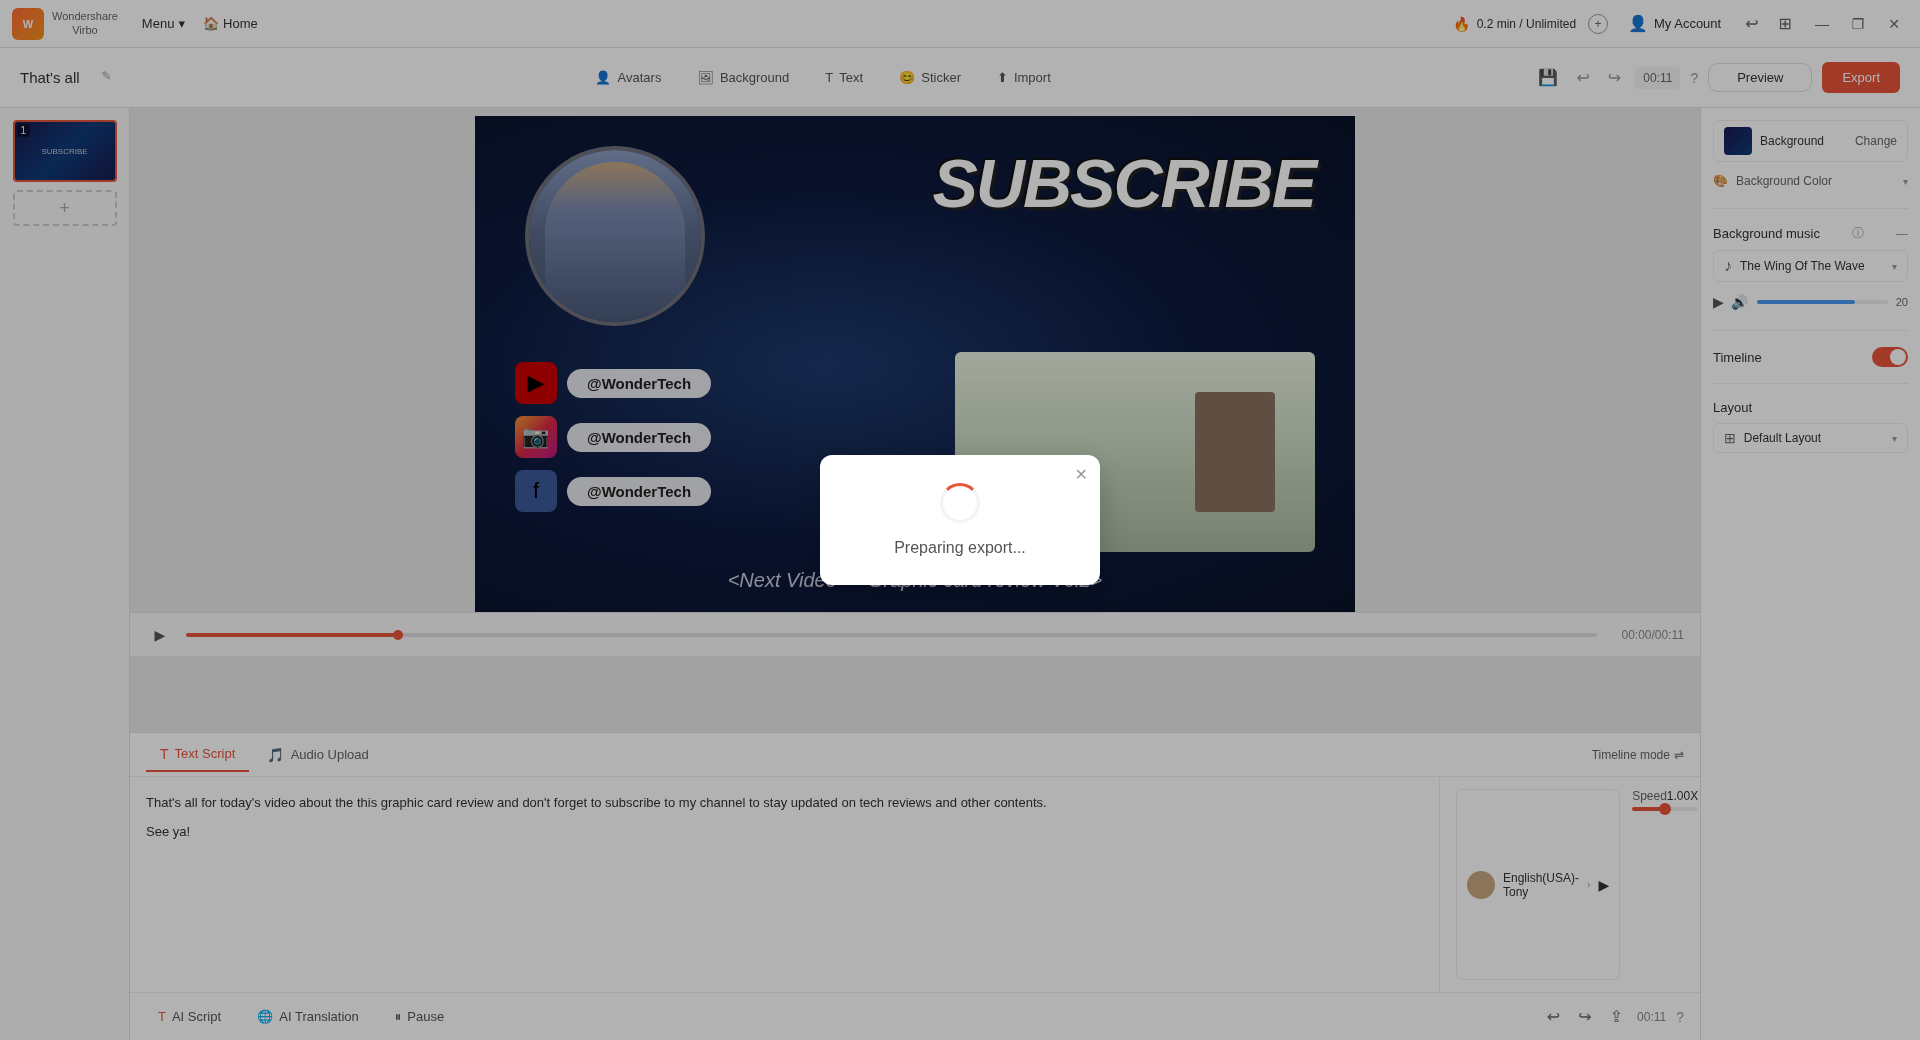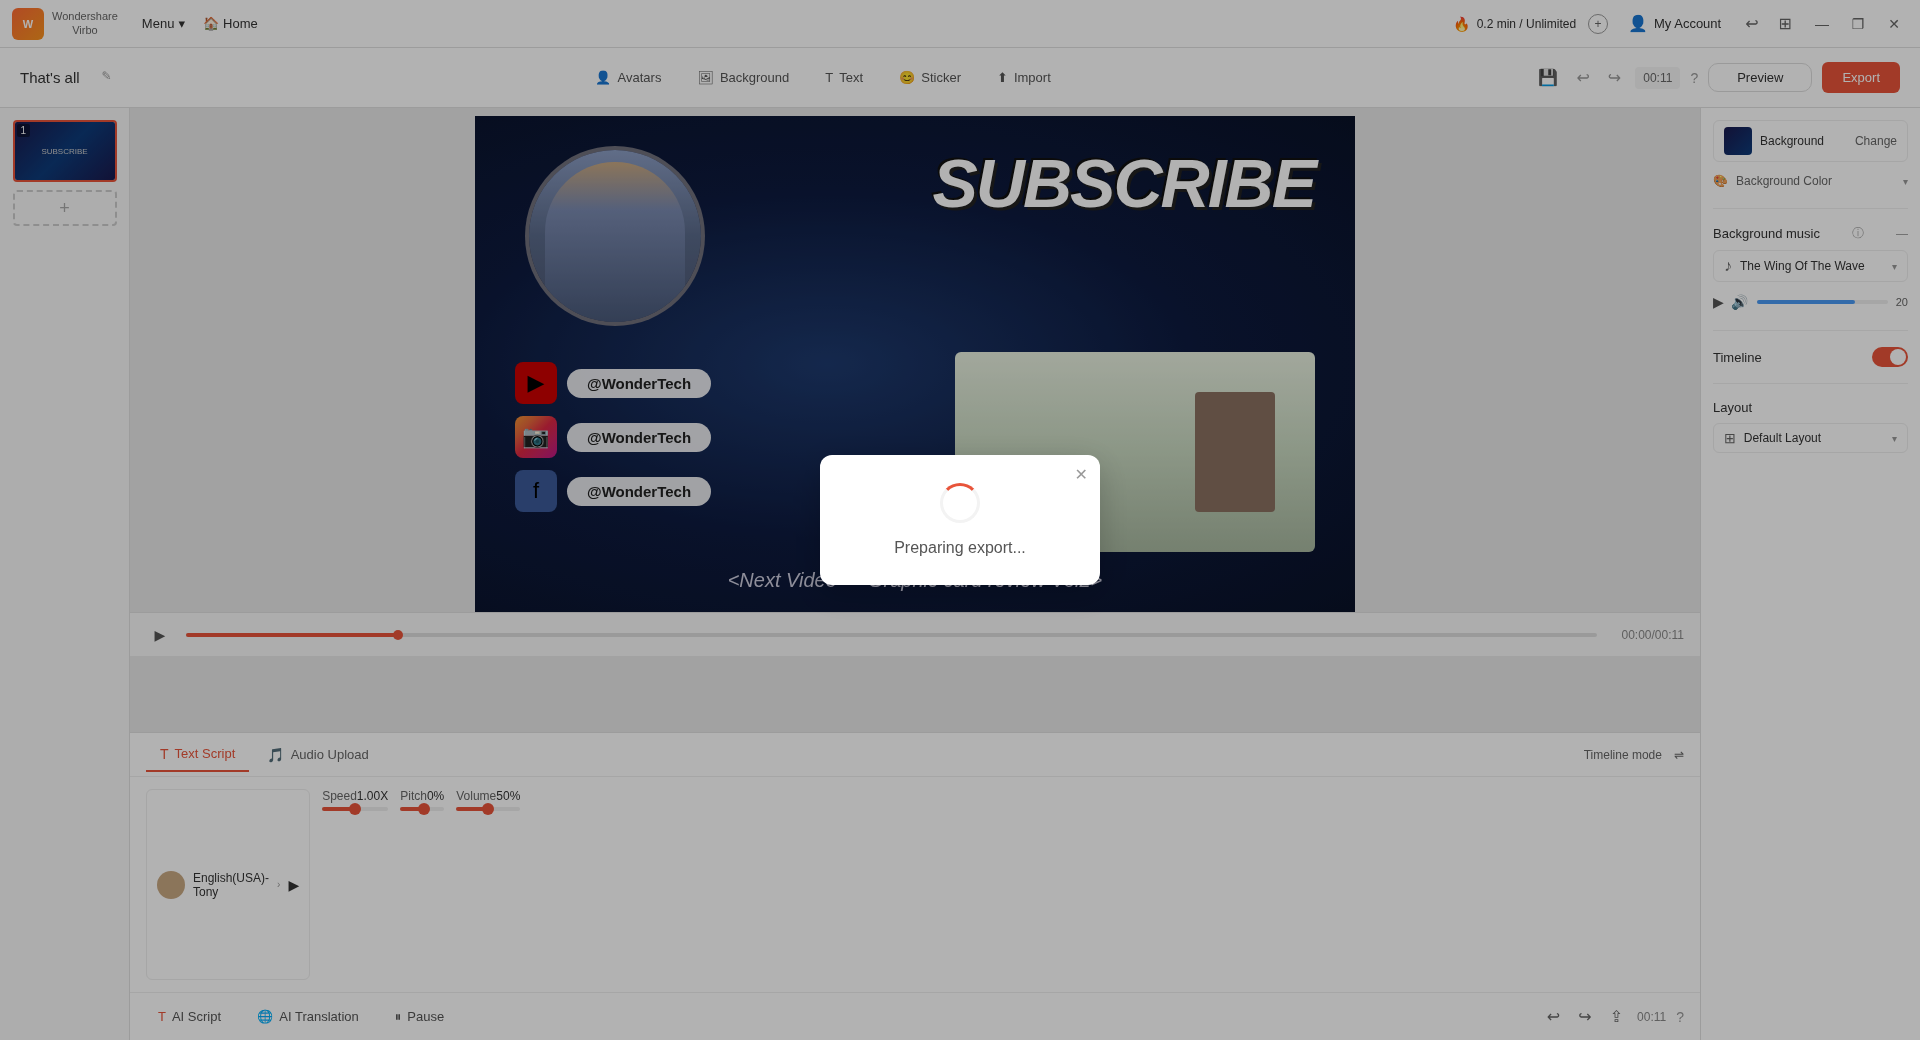--- a/index.html
+++ b/index.html
@@ -284,21 +284,21 @@
       display: flex; align-items: center; gap: 6px;
       padding: 8px 14px; border-radius: 6px 6px 0 0;
       cursor: pointer; font-size: 13px; color: #666;
       border: none; background: none;
     }
     .script-tab.active {
       color: #e8543a; border-bottom: 2px solid #e8543a; font-weight: 500;
     }
     .script-tab-icon { font-size: 14px; }
     .timeline-mode {
-      margin-left: auto; font-size: 12px; color: #666; display: flex; align-items: center; gap: 12px; cursor: pointer;
+      margin-left: auto; font-size: 12px; color: #666; display: flex; align-items: center; gap: 4px; cursor: pointer;
     }
     .script-content {
       display: flex; flex: 1; overflow: hidden;
     }
     .script-text-area {
       flex: 1; padding: 16px;
       font-size: 13px; color: #333; line-height: 1.6;
       border-right: 1px solid #eee; overflow-y: auto;
     }
     .script-voice-area {
@@ -575,20 +575,24 @@
         <button class="script-tab">
           <span class="script-tab-icon">🎵</span>
           <span>Audio Upload</span>
         </button>
         <div class="timeline-mode">
           <span>Timeline mode</span>
           <span>⇌</span>
         </div>
       </div>
       <div class="script-content">
+        <div class="script-text-area">
+          <p style="margin-bottom:8px;">That's all for today's video about the this graphic card review and don't forget to subscribe to my channel to stay updated on tech reviews and other contents.</p>
+          <p>See ya!</p>
+        </div>
         <div class="script-voice-area">
           <div class="voice-selector">
             <div class="voice-avatar"></div>
             <span class="voice-name">English(USA)-Tony</span>
             <span style="font-size:10px; color:#999;">›</span>
             <button class="voice-play">▶</button>
           </div>
           <div class="slider-row">
             <div class="slider-label-row">
               <span class="slider-label">Speed</span>

